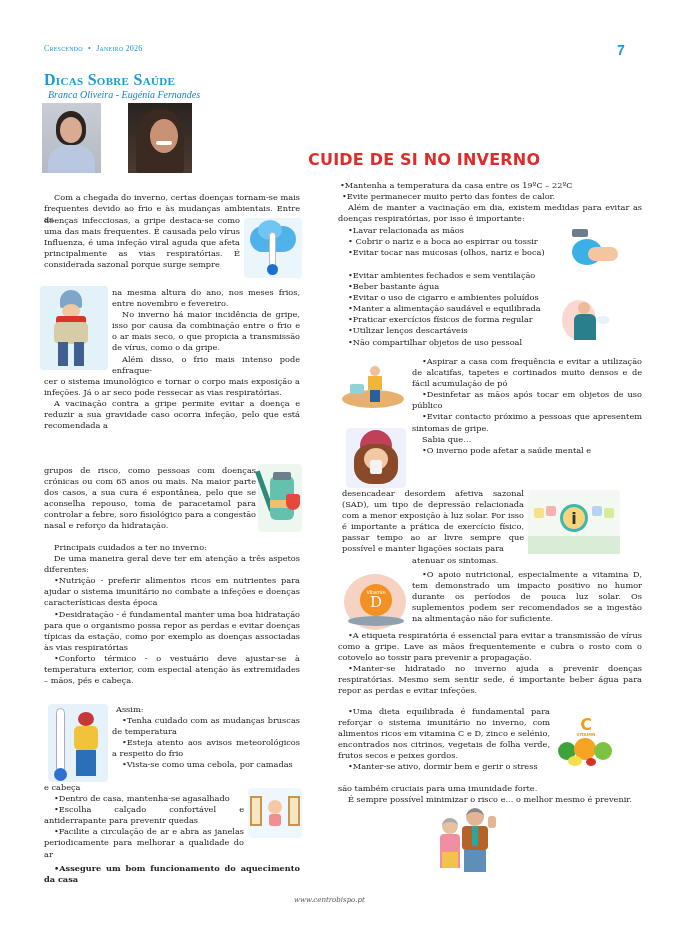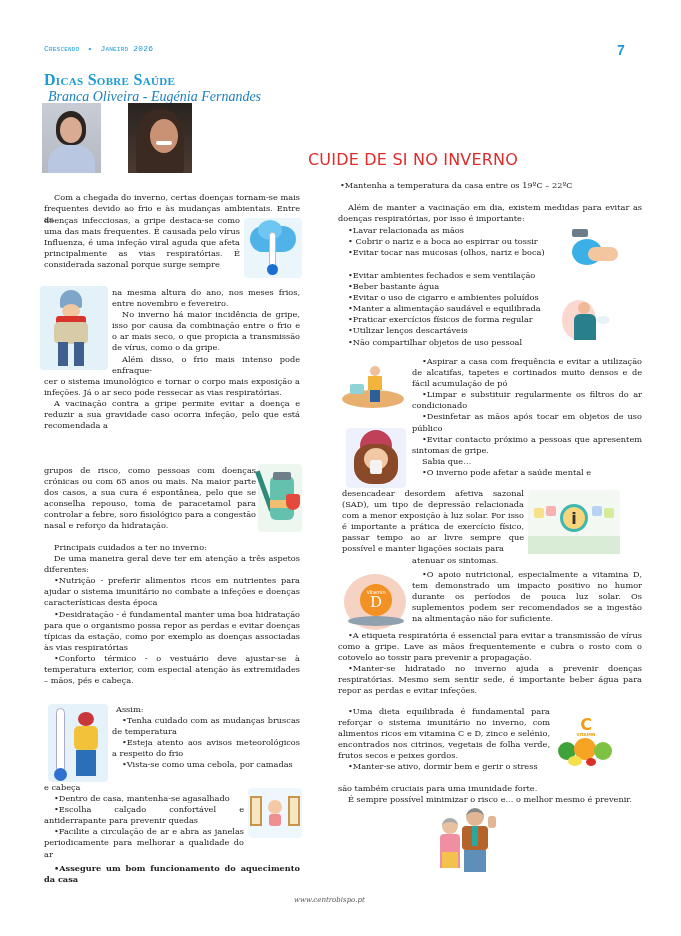--- a/index.html
+++ b/index.html
@@ -1,32 +1,32 @@
 <!DOCTYPE html>
 <html><head>
 <meta charset="utf-8">
 <style>
   * { box-sizing: border-box; margin: 0; padding: 0; }
   html, body { width: 681px; height: 936px; background: #fff; overflow: hidden; }
   body { position: relative; font-family: "DejaVu Serif", serif; color: #222; }
   .abs { position: absolute; }
 
-  .hdr-left { left: 44px; top: 44px; font-family: Liberation Mono, monospace; font-size: 8px; color: #1b9ad6; letter-spacing: 0.2px; }
+  .hdr-left { left: 44px; top: 44px; font-family: Liberation Serif, serif; font-size: 8px; color: #1b9ad6; letter-spacing: 0.2px; }
   .hdr-left .sc { font-variant: small-caps; }
   .page-num { left: 617px; top: 42px; font-family: "Liberation Sans", sans-serif; font-weight: bold; font-size: 14px; color: #1b9ad6; }
 
   .section-title { left: 44px; top: 71px; font-family: "Liberation Serif", serif; font-weight: bold; font-size: 16px; color: #1b9ad6; font-variant: small-caps; letter-spacing: 0.3px; }
-  .authors { left: 48px; top: 89px; font-family: "Liberation Serif", serif; font-style: italic; font-size: 14px; color: #1b7fc0; }
+  .authors { left: 48px; top: 89px; font-family: "Liberation Serif", serif; font-style: italic; font-size: 10px; color: #1b7fc0; }
 
   .photo { border-radius: 0; overflow: hidden; }
   .photo1 { left: 42px; top: 103px; width: 59px; height: 70px; background: linear-gradient(180deg,#c8ccd4 0%,#b5b9c2 100%); }
   .photo2 { left: 128px; top: 103px; width: 64px; height: 70px; background: linear-gradient(180deg,#2a2420 0%,#4a3a32 100%); }
   .photo .face { position: absolute; border-radius: 50%; }
 
-  .main-title { left: 308px; top: 150px; font-family: "DejaVu Sans", sans-serif; font-weight: normal; font-size: 16px; color: #e02b2b; letter-spacing: 0.2px; }
+  .main-title { left: 308px; top: 150px; font-family: "DejaVu Sans", sans-serif; font-weight: bold; font-size: 16px; color: #e02b2b; letter-spacing: 0.2px; }
 
   .txt { font-family: "DejaVu Serif", serif; font-size: 8.2px; line-height: 11.1px; color: #222; text-align: justify; }
   .txt p { text-indent: 10px; }
   .txt p.ni { text-indent: 0; }
   .txt p.b { text-indent: 10px; }
 
   .img { border-radius: 4px; }
   .ic { display:flex; align-items:center; justify-content:center; font-family: "DejaVu Sans", sans-serif; }
 
   .footer { left: 294px; top: 896px; font-family: "DejaVu Serif", serif; font-style: italic; font-size: 7px; color: #555; }
@@ -135,20 +135,21 @@
   <div style="position:absolute;left:40px;top:8px;width:12px;height:30px;background:#f6e6c4;border:2px solid #c9954b;"></div>
   <div style="position:absolute;left:20px;top:12px;width:14px;height:14px;background:#f4c9a4;border-radius:50%;"></div>
   <div style="position:absolute;left:21px;top:26px;width:12px;height:12px;background:#ef8f8f;border-radius:3px;"></div>
 </div>
 <div class="abs txt" style="left:44px;top:863px;width:256px;font-weight:bold;">
   <p class="b">•Assegure um bom funcionamento do aquecimento da casa</p>
 </div>
 
 <div class="abs txt" style="left:342px;top:180px;width:300px;">
   <p class="ni" style="padding-left:0;text-indent:-2px;">•Mantenha a temperatura da casa entre os 19ºC – 22ºC</p>
+  <p class="ni">•Evite permanecer muito perto das fontes de calor.</p>
 </div>
 <div class="abs txt" style="left:338px;top:202px;width:304px;">
   <p>Além de manter a vacinação em dia, existem medidas para evitar as doenças respiratórias, por isso é importante:</p>
 </div>
 <div class="abs txt" style="left:348px;top:225px;width:220px;">
   <p class="ni">•Lavar relacionada as mãos</p>
   <p class="ni">• Cobrir o nariz e a boca ao espirrar ou tossir</p>
   <p class="ni">•Evitar tocar nas mucosas (olhos, nariz e boca)</p>
 </div>
 
@@ -176,21 +177,20 @@
 
 <div class="abs img" style="left:340px;top:360px;width:66px;height:50px;background:#fff;">
   <div style="position:absolute;left:2px;top:30px;width:62px;height:18px;background:#e8b06e;border-radius:50%;"></div>
   <div style="position:absolute;left:30px;top:6px;width:10px;height:10px;background:#f0c09a;border-radius:50%;"></div>
   <div style="position:absolute;left:28px;top:16px;width:14px;height:14px;background:#f2b43a;"></div>
   <div style="position:absolute;left:30px;top:30px;width:10px;height:12px;background:#2b5f9a;"></div>
   <div style="position:absolute;left:10px;top:24px;width:14px;height:10px;background:#8fd3d8;border-radius:2px;"></div>
 </div>
 <div class="abs txt" style="left:412px;top:356px;width:230px;">
   <p class="b">•Aspirar a casa com frequência e evitar a utilização de alcatifas, tapetes e cortinados muito densos e de fácil acumulação de pó</p>
-  <p class="b">•Limpar e substituir regularmente os filtros do ar condicionado</p>
   <p class="b">•Desinfetar as mãos após tocar em objetos de uso público</p>
   <p class="b">•Evitar contacto próximo a pessoas que apresentem sintomas de gripe.</p>
   <p class="b">Sabia que…</p>
   <p class="b">•O inverno pode afetar a saúde mental e</p>
 </div>
 
 <div class="abs img" style="left:346px;top:428px;width:60px;height:60px;background:#eef0fb;">
   <div style="position:absolute;left:14px;top:2px;width:32px;height:20px;background:#c0405a;border-radius:16px 16px 4px 4px;"></div>
   <div style="position:absolute;left:8px;top:16px;width:44px;height:40px;background:#8a4a2a;border-radius:40%;"></div>
   <div style="position:absolute;left:18px;top:20px;width:24px;height:22px;background:#f2c7a6;border-radius:50%;"></div>

